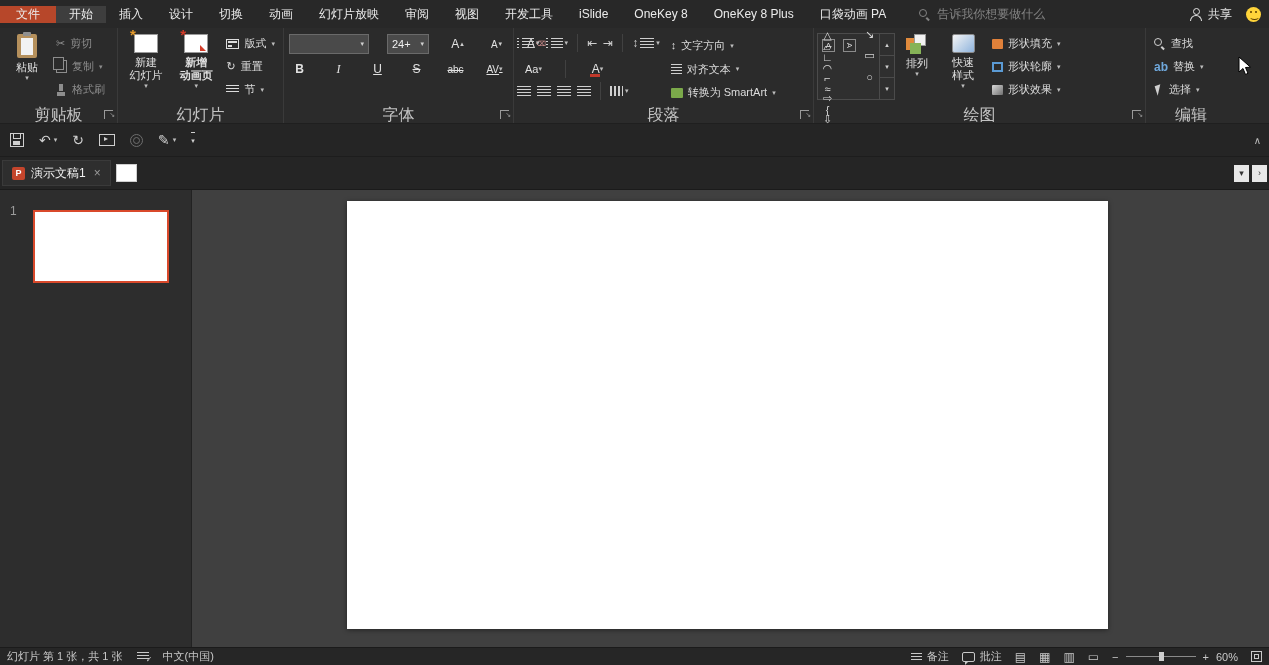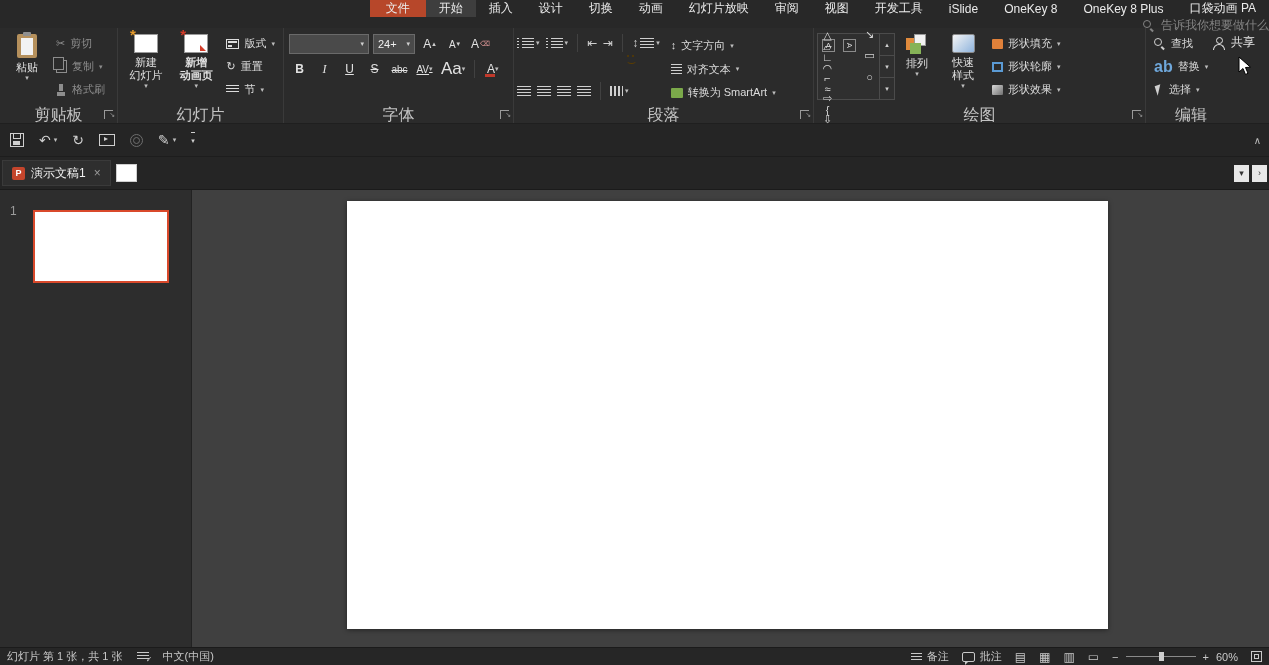--- a/index.html
+++ b/index.html
@@ -1,19 +1,19 @@
 <!DOCTYPE html>
 <html><head>
 <meta charset="utf-8">
 <style>
   html,body{margin:0;padding:0;}
   body{width:1269px;height:665px;position:relative;overflow:hidden;background:#404040;
        font-family:"Liberation Sans","DejaVu Sans",sans-serif;color:#e4e4e4;-webkit-font-smoothing:antialiased;}
   
-  .menubar{position:absolute;top:0;left:0;right:0;height:28px;background:#282828;display:flex;align-items:flex-end;font-size:12px;z-index:5;flex-direction:column;}
+  .menubar{position:absolute;top:0;left:0;right:0;height:28px;background:#282828;display:flex;align-items:center;font-size:12px;z-index:5;}
   .tabs{display:flex;}
   .mtab{display:flex;align-items:center;padding:0 13px;color:#ebebeb;cursor:default;white-space:nowrap;}
   .mtab.file{background:#b7472a;padding:0 16px;}
   .mtab.active{background:#3e3e3e;}
   .search{display:flex;align-items:center;gap:7px;margin-left:20px;color:#838383;}
   .i-mag{width:11px;height:11px;position:relative;display:inline-block;}
   .i-mag::before{content:"";position:absolute;left:0;top:0;width:6px;height:6px;border:1.5px solid currentColor;border-radius:50%;}
   .i-mag::after{content:"";position:absolute;left:8px;top:8px;width:4px;height:1.5px;background:currentColor;transform:rotate(45deg);transform-origin:0 0;}
   .share{margin-left:auto;display:flex;align-items:center;gap:6px;padding:0 14px;color:#e4e4e4;}
   .i-person{width:12px;height:12px;position:relative;display:inline-block;}
@@ -48,21 +48,21 @@
   .icon-newslide,.icon-newanim{width:22px;height:17px;background:#fff;border:1px solid #9a9a9a;position:relative;margin-bottom:3px;}
   .icon-newslide::before{content:"*";position:absolute;left:-5px;top:-7px;color:#e59b2c;font-size:15px;font-weight:bold;}
   .icon-newanim::before{content:"*";position:absolute;left:-5px;top:-7px;color:#d43d2a;font-size:15px;font-weight:bold;}
   .icon-newanim::after{content:"";position:absolute;right:1px;bottom:1px;border-left:6px solid #d43d2a;border-top:6px solid transparent;}
   .icon-layout{width:13px;height:10px;border:1px solid currentColor;position:relative;box-sizing:border-box;}
   .icon-layout::before{content:"";position:absolute;left:1px;top:1px;right:1px;height:2px;background:currentColor;}
   .icon-layout::after{content:"";position:absolute;left:1px;top:5px;width:4px;bottom:1px;background:currentColor;}
   .icon-section{width:13px;height:9px;background:repeating-linear-gradient(currentColor 0 1px,transparent 1px 3px);}
   
   .fontrows{display:flex;flex-direction:column;gap:5px;padding:4px 2px 0;}
-  .frow{display:flex;align-items:center;gap:4px;}
+  .frow{display:flex;align-items:center;gap:18px;}
   .combo{height:20px;background:#4a4a4a;border:1px solid #6a6a6a;display:flex;align-items:center;justify-content:space-between;padding:0 4px;box-sizing:border-box;font-size:11px;color:#f0f0f0;}
   .combo .dd{color:#d0d0d0;}
   .fname{width:80px;}
   .fsize{width:42px;}
   .tbt{min-width:17px;height:20px;display:flex;align-items:center;justify-content:center;font-size:12px;color:#e2e2e2;padding:0 2px;position:relative;}
   .tbt.b{font-weight:bold;}
   .tbt.i{font-style:italic;font-family:"Liberation Serif","DejaVu Serif",serif;}
   .tbt.u{text-decoration:underline;}
   .tbt.s{text-decoration:line-through;}
   .caret{font-size:7px;margin-left:1px;color:#cfcfcf;}
@@ -95,21 +95,21 @@
   .icon-arrange .sq2{position:absolute;left:9px;top:0;width:12px;height:12px;background:#f2f2f2;border:1px solid #999;box-sizing:border-box;}
   .icon-arrange .sq3{position:absolute;left:5px;top:9px;width:11px;height:11px;background:#86b357;}
   .icon-qstyle{width:23px;height:19px;background:linear-gradient(135deg,#f5f5f5,#8fb4dd);border:1px solid #8a8a8a;border-radius:2px;margin-bottom:3px;box-sizing:border-box;}
   .icon-fill{width:11px;height:10px;background:#e0813a;border-radius:1px;}
   .icon-outline{width:11px;height:10px;border:2px solid #5b9bd5;box-sizing:border-box;}
   .icon-effects{width:11px;height:10px;background:linear-gradient(135deg,#d9d9d9,#6f6f6f);border-radius:1px;}
   
   .icon-find{width:12px;height:12px;position:relative;color:#cfcfcf;}
   .icon-find::before{content:"";position:absolute;left:0;top:0;width:6px;height:6px;border:1.5px solid currentColor;border-radius:50%;}
   .icon-find::after{content:"";position:absolute;left:8px;top:8px;width:4px;height:1.5px;background:currentColor;transform:rotate(45deg);transform-origin:0 0;}
-  .icon-replace{font-size:16px;color:#6fa8dc;font-weight:bold;line-height:10px;}
+  .icon-replace{font-size:12px;color:#6fa8dc;font-weight:bold;line-height:10px;}
   .icon-select{width:0;height:0;border-top:10px solid #cfcfcf;border-right:6px solid transparent;transform:rotate(-18deg);margin:0 2px;}
   
   .qat{position:absolute;top:124px;left:0;right:0;height:33px;background:#252525;border-bottom:1px solid #1d1d1d;display:flex;align-items:center;padding-left:10px;gap:15px;box-sizing:border-box;z-index:4;}
   .qbtn{display:flex;align-items:center;gap:3px;color:#cfcfcf;font-size:14px;line-height:14px;}
   .i-save{width:12px;height:12px;border:1px solid currentColor;position:relative;}
   .i-save::before{content:"";position:absolute;left:2px;top:0;width:6px;height:4px;border:1px solid currentColor;border-top:none;}
   .i-save::after{content:"";position:absolute;left:2px;bottom:1px;width:7px;height:4px;background:currentColor;}
   .i-monitor{width:14px;height:10px;border:1px solid currentColor;position:relative;}
   .i-monitor::after{content:"";position:absolute;left:4px;top:2px;border-left:4px solid currentColor;border-top:2.5px solid transparent;border-bottom:2.5px solid transparent;}
   .i-circles{width:11px;height:11px;border:1px solid #6e6e6e;border-radius:50%;position:relative;}
@@ -299,21 +299,21 @@
         <div class="frow">
           <div class="tbt b">B</div>
           <div class="tbt i">I</div>
           <div class="tbt u">U</div>
           <div class="tbt s">S</div>
           <div class="tbt s" style="font-size:10px;">abc</div>
           <div class="tbt u" style="font-size:10px;">
               <span>AV</span>
               <span class="dd"></span>
             </div>
-          <div class="tbt" style="font-size:17px;">
+          <div class="tbt" style="font-size:11px;">
               <span>Aa</span>
               <span class="dd"></span>
             </div>
           <div class="sep"></div>
           <div class="tbt redbar">
               <span>A</span>
               <span class="dd"></span>
             </div>
         </div>
       </div>

